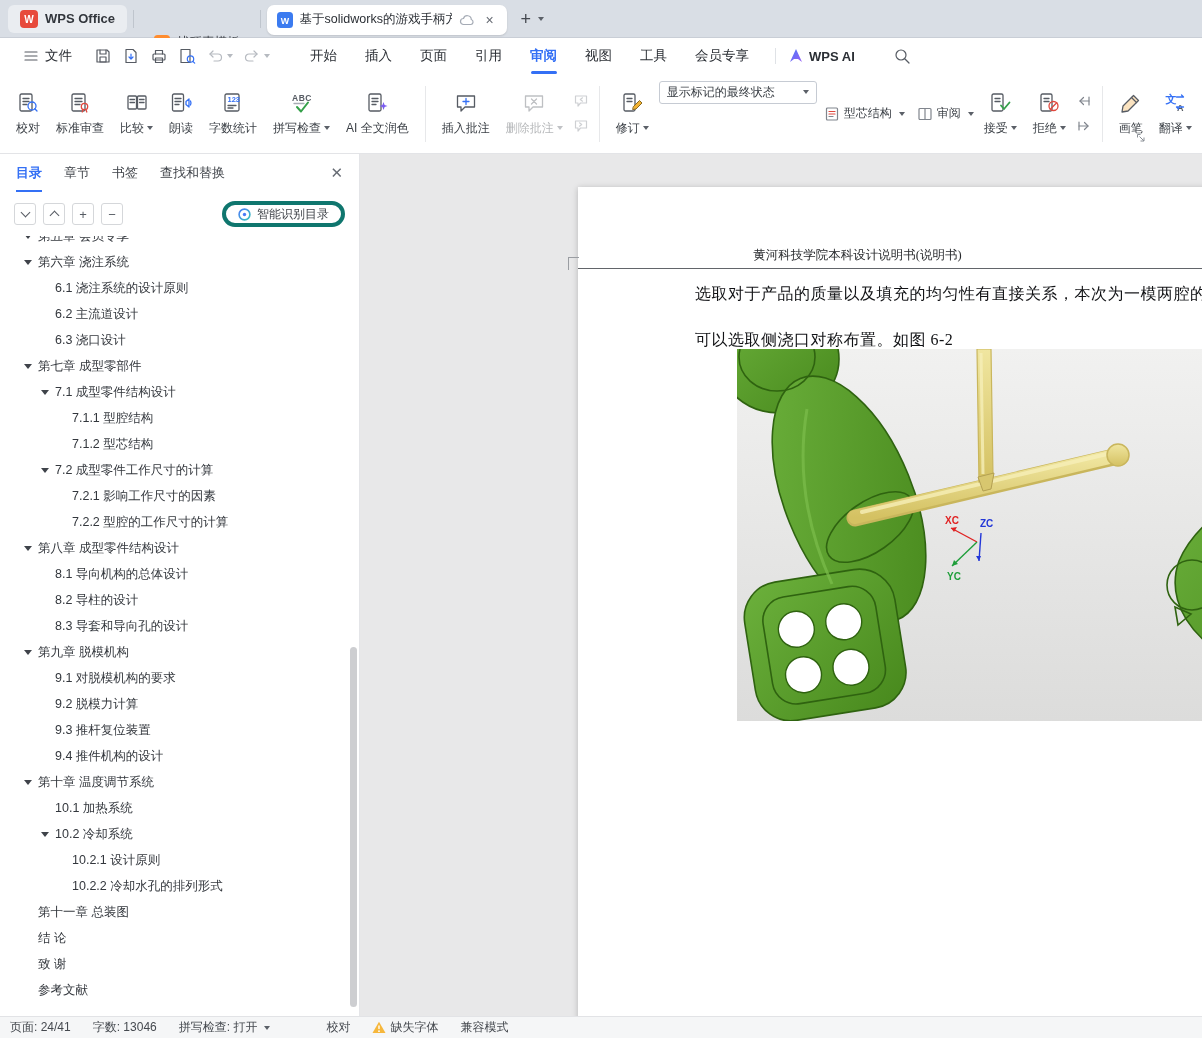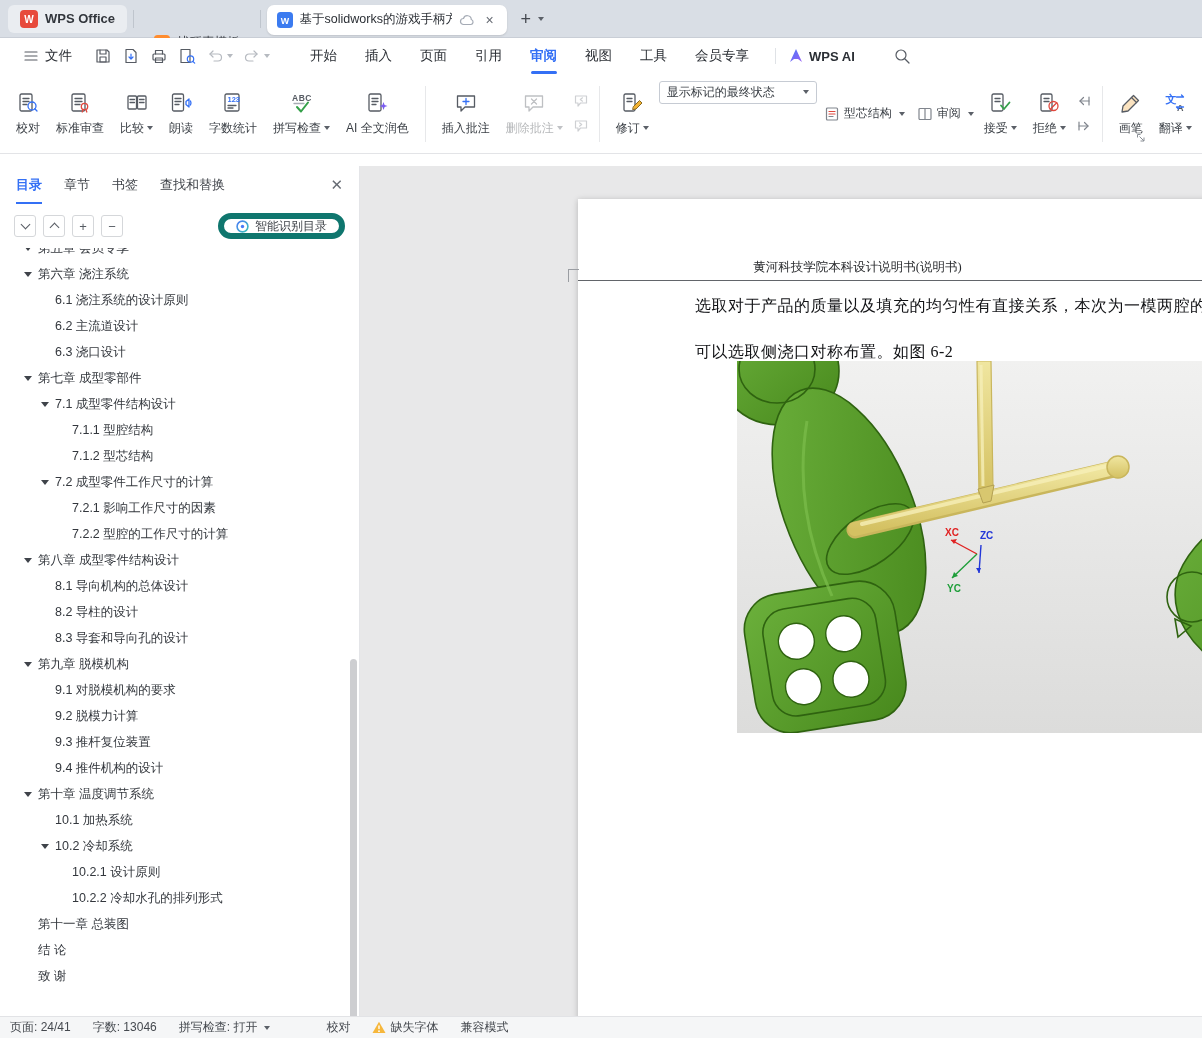--- a/index.html
+++ b/index.html
@@ -69,33 +69,33 @@
     justify-content:space-between;padding:0 7px;font-size:12px;color:#3a3f45;background:#fff;white-space:nowrap;}
   .rsmall-row{display:flex;gap:12px;}
   .rsmall{display:flex;align-items:center;gap:4px;font-size:12px;color:#3a3f45;white-space:nowrap;}
   .navstack{display:flex;flex-direction:column;gap:9px;justify-content:center;}
   .zicon{display:inline-flex;align-items:center;justify-content:center;width:14px;height:14px;border:1px solid var(--accent,#3470f5);
     border-radius:2px;color:var(--accent,#3470f5);font-size:9px;line-height:1;}
   .launcher{position:absolute;right:56px;bottom:6px;}
   .restrict{margin-left:auto;}
 
   
-  .main{position:absolute;top:154px;left:0;right:0;bottom:22px;margin-top:12px;}
+  .main{position:absolute;top:154px;left:0;right:0;bottom:22px;}
   
   .sidebar{position:absolute;left:0;top:0;bottom:0;width:360px;background:#fff;border-right:1px solid #e4e5e8;}
   .sb-tabs{height:38px;display:flex;align-items:center;padding:0 16px;gap:22px;font-size:13px;color:#40444a;}
   .sb-tab{height:38px;line-height:38px;}
   .sb-tab.active{color:var(--accent,#3470f5);font-weight:bold;border-bottom:2px solid var(--accent,#3470f5);}
   .sb-close{margin-left:auto;color:#676c74;font-size:15px;}
   .sb-tools{height:44px;display:flex;align-items:center;padding:0 14px;gap:7px;}
   .tool-btn{width:22px;height:22px;border:1px solid #d5d7da;border-radius:3px;display:flex;align-items:center;
     justify-content:center;color:#565b63;font-size:13px;line-height:1;}
   .cdown{width:7px;height:7px;border-right:1.5px solid #565b63;border-bottom:1.5px solid #565b63;transform:rotate(45deg);margin-top:-3px;}
   .cup{width:7px;height:7px;border-right:1.5px solid #565b63;border-bottom:1.5px solid #565b63;transform:rotate(-135deg);margin-top:3px;}
-  .smart-btn{margin-left:auto;height:26px;border:6px solid #0f766e;border-radius:14px;display:flex;align-items:center;
+  .smart-btn{margin-left:auto;height:26px;border:4px solid #0f766e;border-radius:14px;display:flex;align-items:center;
     gap:6px;padding:0 12px;font-size:12px;color:#40444a;background:#fff;}
   .tree{position:absolute;top:82px;bottom:0;left:0;right:10px;overflow:hidden;font-size:12.5px;color:#33373d;}
   .trow{height:26px;display:flex;align-items:center;white-space:nowrap;}
   .trow:first-child{margin-top:-13px;}
   .trow.lv0{padding-left:24px;}
   .trow.lv1{padding-left:41px;}
   .trow.lv2{padding-left:58px;}
   .tmark{width:14px;flex:none;display:flex;align-items:center;}
   .tmark.tri::before{content:"";width:0;height:0;border-left:4.5px solid transparent;border-right:4.5px solid transparent;
     border-top:5.5px solid #3f434a;}
@@ -617,20 +617,24 @@
             <span class="tlabel">第十一章 总装图</span>
           </div>
           <div class="trow lv0">
             <span class="tmark"></span>
             <span class="tlabel">结 论</span>
           </div>
           <div class="trow lv0">
             <span class="tmark"></span>
             <span class="tlabel">致 谢</span>
           </div>
+          <div class="trow lv0">
+            <span class="tmark"></span>
+            <span class="tlabel">参考文献</span>
+          </div>
         </div>
       <div class="sb-scroll"></div>
     </div>
 
     <div class="docarea">
       <div class="page doc-serif">
         <div class="margin-mark"></div>
         <div class="page-header">黄河科技学院本科设计说明书(说明书)</div>
         <div class="header-rule"></div>
         <div class="doc-line" style="top:97px;">选取对于产品的质量以及填充的均匀性有直接关系，本次为一模两腔的结</div>

